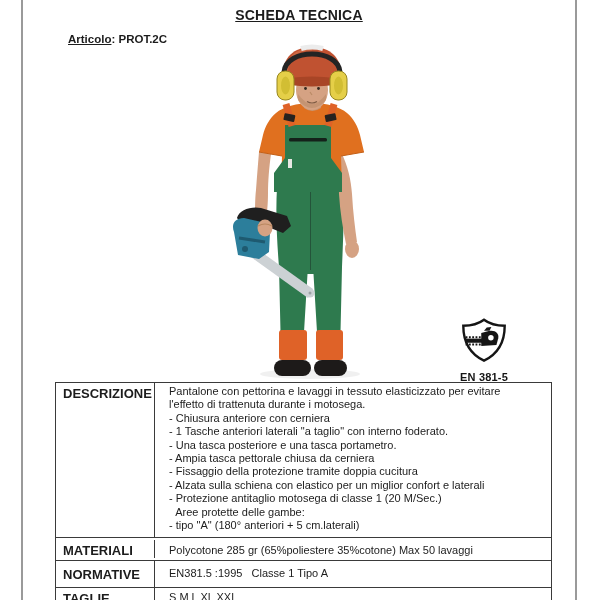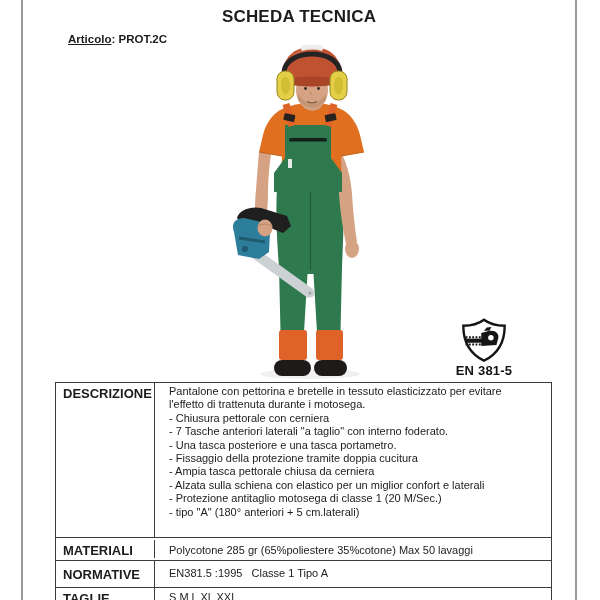--- a/index.html
+++ b/index.html
@@ -8,31 +8,31 @@
     background:#ffffff;
     font-family:"Liberation Sans", sans-serif;
     color:#1c1c1c;
   }
   .page-border{position:absolute;top:0;bottom:0;width:2px;background:#9a9a9a;}
   .page-border.left{left:21px;}
   .page-border.right{left:575px;}
 
   .title{
     position:absolute;left:22px;right:24px;top:7px;
-    text-align:center;font-size:17px;font-weight:bold;
-    letter-spacing:0.2px;
+    text-align:center;font-size:14px;font-weight:bold;
+    text-decoration:underline;letter-spacing:0.2px;
   }
   .article{position:absolute;left:68px;top:33px;font-size:11.5px;font-weight:bold;}
   .article .u{text-decoration:underline;}
 
   .figure{position:absolute;left:225px;top:42px;width:150px;height:340px;}
 
   .cert{position:absolute;left:452px;top:317px;width:64px;text-align:center;}
   .cert svg{display:block;margin:0 auto;}
-  .cert-label{font-size:13px;font-weight:bold;margin-top:0px;color:#151515;letter-spacing:0.2px;}
+  .cert-label{font-size:11px;font-weight:bold;margin-top:8px;color:#151515;letter-spacing:0.2px;}
 
   .spec-table{
     position:absolute;left:55px;top:382px;width:497px;
     border:1.5px solid #3a3a3a;background:#fff;box-sizing:border-box;
   }
   .spec-row{display:flex;border-bottom:1px solid #3a3a3a;}
   .spec-row:last-child{border-bottom:none;}
   .row-0{height:154px;}
   .row-1{height:22px;align-items:center;}
   .row-2{height:26px;}
@@ -129,29 +129,30 @@
     <path d="M27,17.5 L36,15 C42.5,14 46.5,18 45.5,23 L43.5,30.5 L27,31.5 Z" fill="#151515"></path>
     <circle cx="37.5" cy="22.5" r="3" fill="#ffffff"></circle>
   </svg>
   <div class="cert-label">EN 381-5</div>
 </div>
 
 <div class="spec-table" id="spec-table">
     <div class="spec-row row-0">
       <div class="spec-label">DESCRIZIONE</div>
       <div class="spec-value">
-        <div class="spec-line">Pantalone con pettorina e bretelle in tessuto elasticizzato per evitare</div>
+        <div class="spec-line">Pantalone con pettorina e lavaggi in tessuto elasticizzato per evitare</div>
         <div class="spec-line">l'effetto di trattenuta durante i motosega.</div>
-        <div class="spec-line">- Chiusura pettorale con cerniera</div>
-        <div class="spec-line">- 7 Tasche anteriori laterali "a taglio" con interno foderato.</div>
+        <div class="spec-line">- Chiusura anteriore con cerniera</div>
+        <div class="spec-line">- 1 Tasche anteriori laterali "a taglio" con interno foderato.</div>
         <div class="spec-line">- Una tasca posteriore e una tasca portametro.</div>
+        <div class="spec-line">- Ampia tasca pettorale chiusa da cerniera</div>
         <div class="spec-line">- Fissaggio della protezione tramite doppia cucitura</div>
-        <div class="spec-line">- Ampia tasca pettorale chiusa da cerniera</div>
         <div class="spec-line">- Alzata sulla schiena con elastico per un miglior confort e laterali</div>
         <div class="spec-line">- Protezione antitaglio motosega di classe 1 (20 M/Sec.)</div>
+        <div class="spec-line">  Aree protette delle gambe:</div>
         <div class="spec-line">- tipo "A" (180° anteriori + 5 cm.laterali)</div>
       </div>
     </div>
     <div class="spec-row row-1">
       <div class="spec-label">MATERIALI</div>
       <div class="spec-value">
         <div class="spec-line">Polycotone 285 gr (65%poliestere 35%cotone) Max 50 lavaggi</div>
       </div>
     </div>
     <div class="spec-row row-2">

